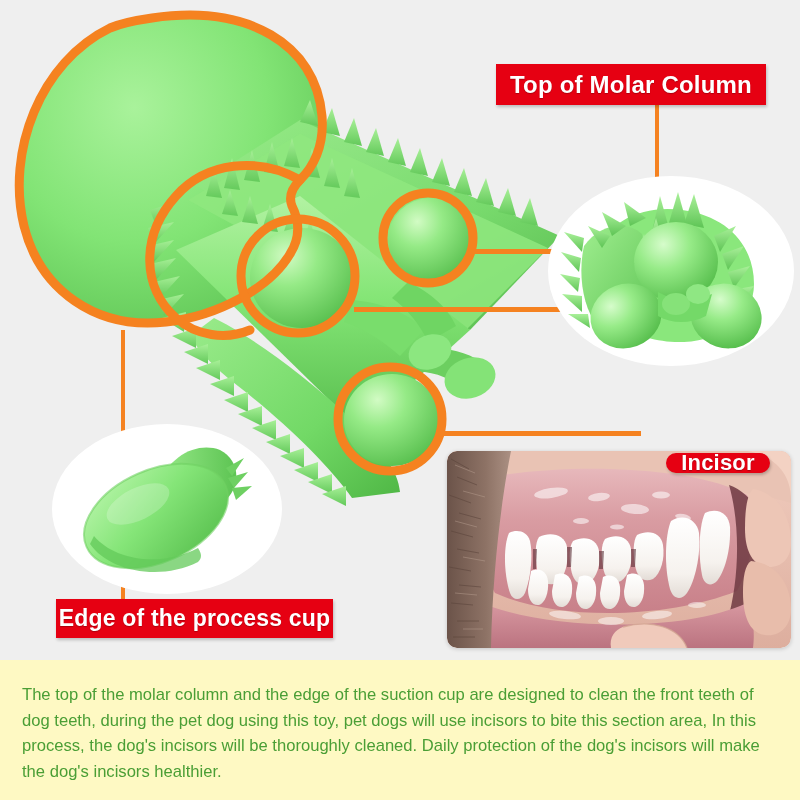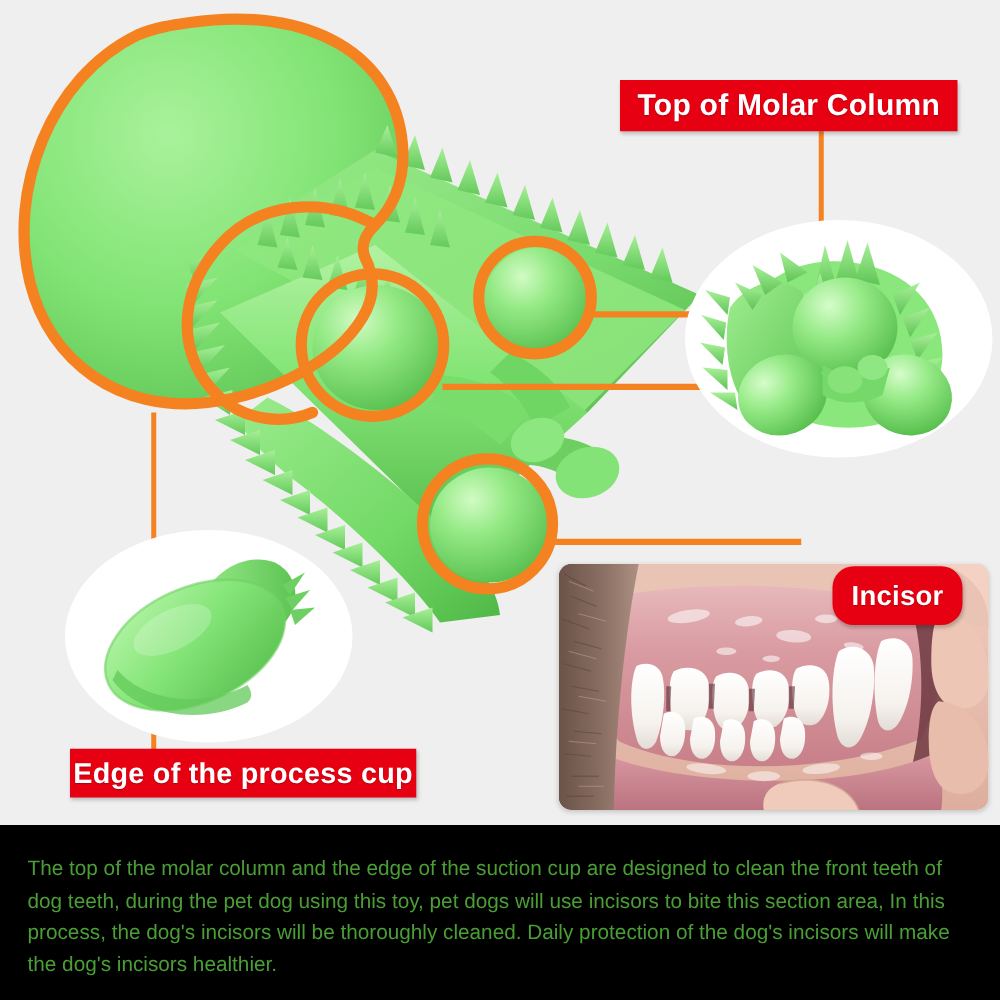--- a/index.html
+++ b/index.html
@@ -57,21 +57,21 @@
   }
 
   #label-suction {
     left: 56px; top: 599px;
     width: 277px; height: 39px;
     font-size: 23px;
   }
 
   #label-incisor {
     left: 666px; top: 453px;
-    width: 104px; height: 47px;
+    width: 104px; height: 20px;
     font-size: 22px;
     border-radius: 17px;
     z-index: 40;
   }
 
   
   .inset-oval {
     position: absolute;
     background: #ffffff;
     border-radius: 50%;
@@ -99,21 +99,21 @@
     overflow: hidden;
     z-index: 30;
     box-shadow: 0 1px 4px rgba(0,0,0,.18);
   }
 
   
   #description {
     position: absolute;
     left: 0; top: 660px;
     width: 800px; height: 140px;
-    background: #000000;
+    background: #fef9c3;
     padding: 22px 26px 16px 22px;
   }
   #description p {
     color: #4a9e35;
     font-size: 16.6px;
     line-height: 25.5px;
     text-align: left;
   }
 
   svg { display: block; }

